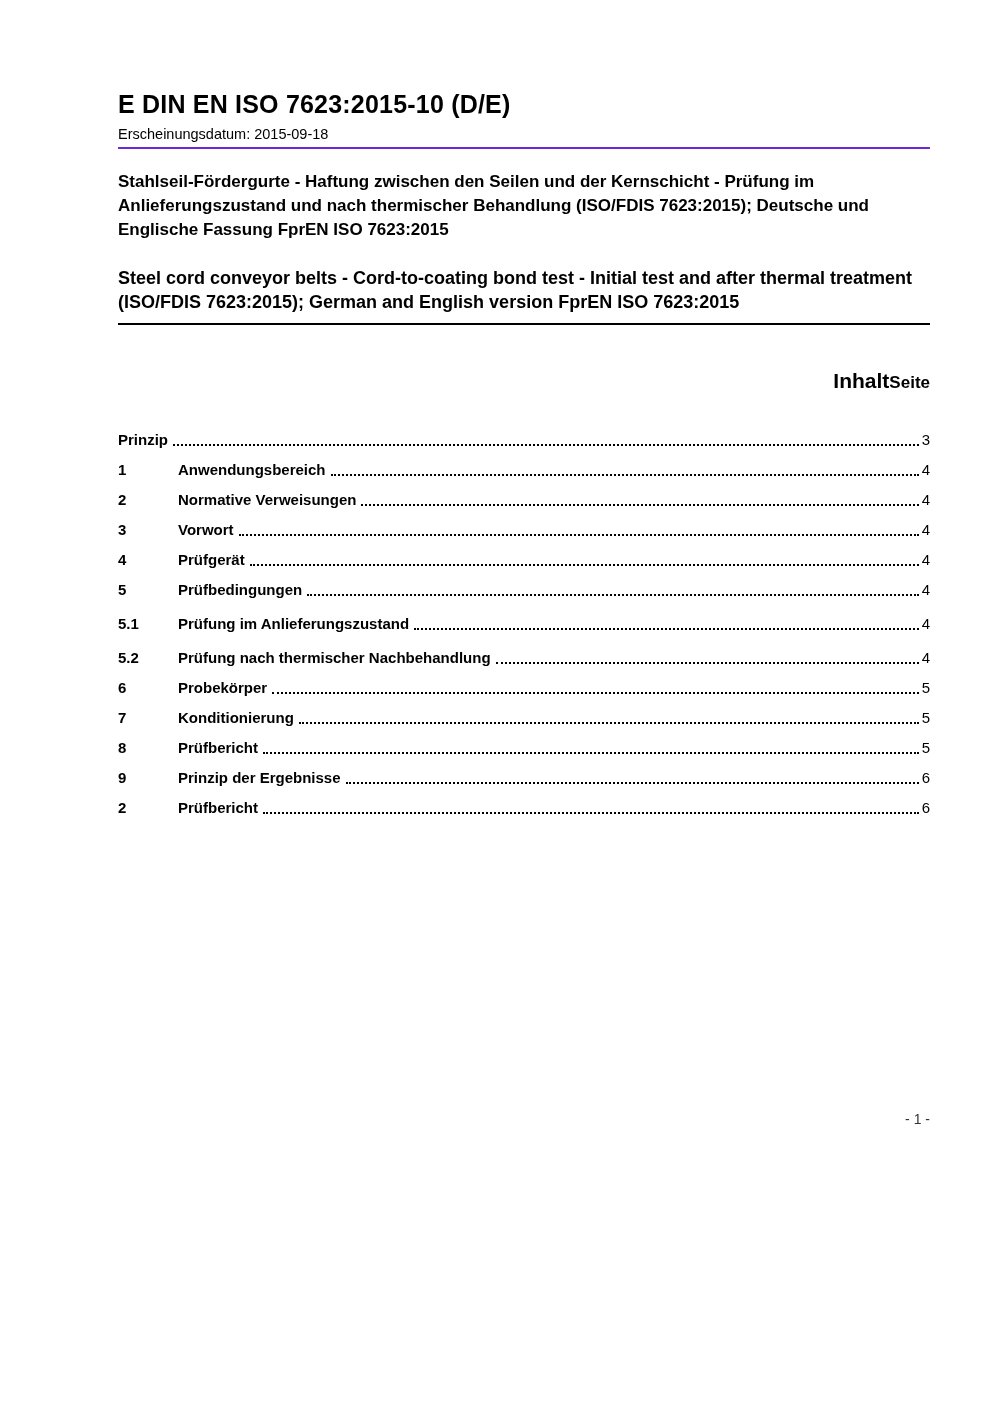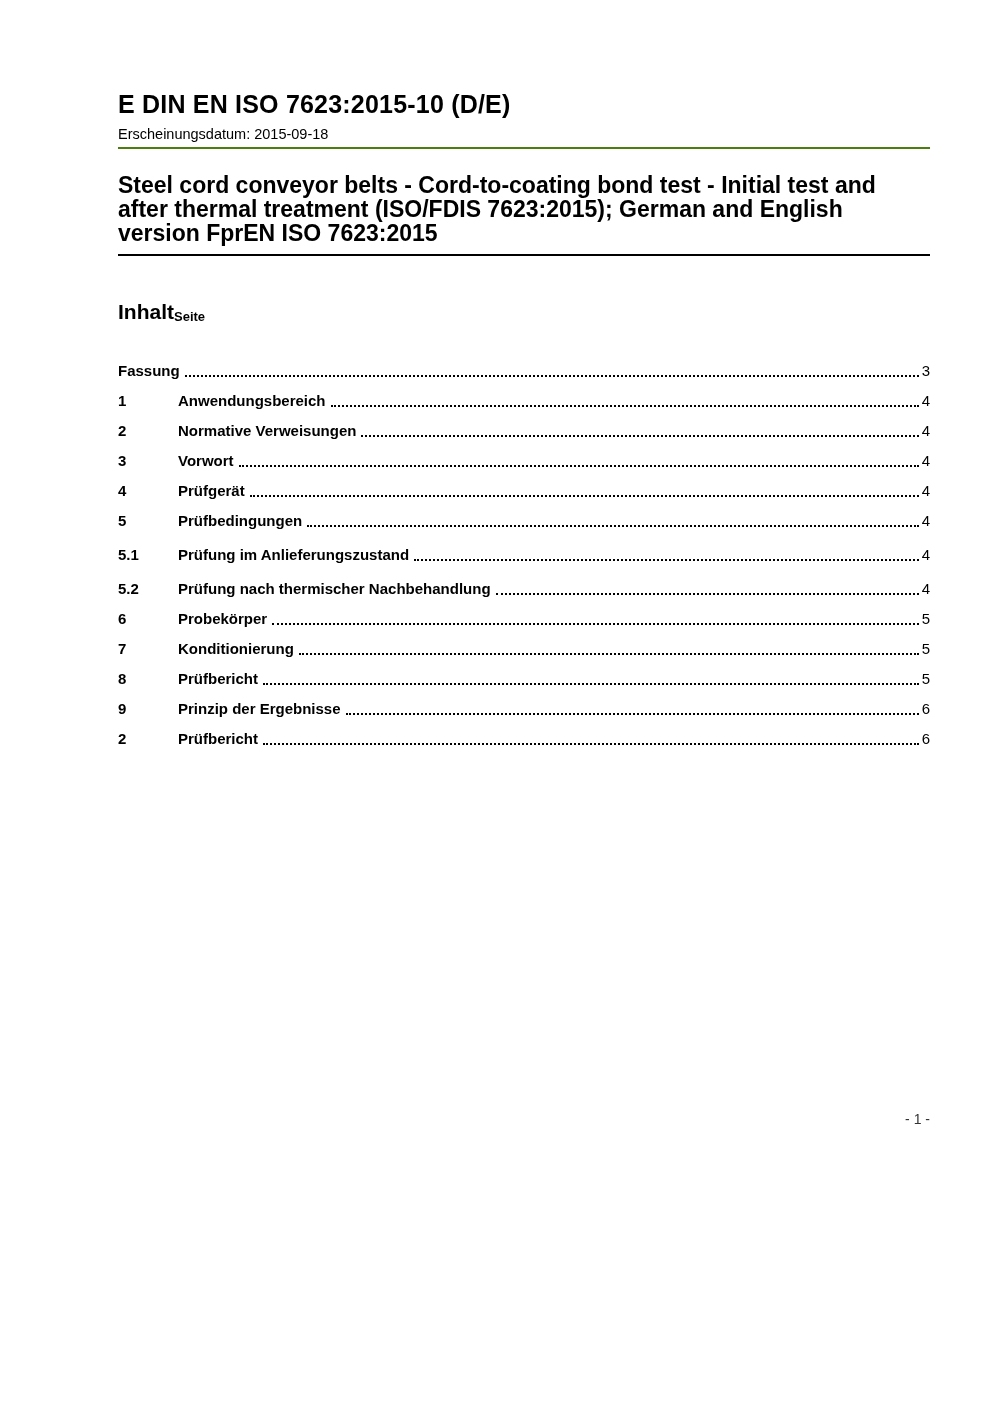--- a/index.html
+++ b/index.html
@@ -18,48 +18,48 @@
   }
   .doc-title {
     font-size: 25px;
     font-weight: bold;
     letter-spacing: 0.2px;
   }
   .pub-date {
     font-size: 14.5px;
     margin-top: 7px;
     padding-bottom: 5px;
-    border-bottom: 2px solid #4d7c0f;
+    border-bottom: 2px solid #6d28d9;
   }
   .title-de {
     margin-top: 21px;
     font-size: 17px;
     font-weight: bold;
     line-height: 24px;
   }
   .title-en {
     margin-top: 24px;
-    font-size: 23px;
+    font-size: 18px;
     font-weight: bold;
     line-height: 24px;
     padding-bottom: 9px;
     border-bottom: 2px solid #000;
   }
   .inhalt-bar {
     margin-top: 44px;
     display: flex;
-    justify-content: flex-start;
+    justify-content: flex-end;
     align-items: flex-end;
   }
   .inhalt-heading {
     font-size: 21px;
     font-weight: bold;
   }
   .seite-label {
-    font-size: 13px;
+    font-size: 17px;
     font-weight: bold;
   }
   .toc {
     margin-top: 38px;
   }
   .toc-row {
     display: flex;
     align-items: flex-end;
     font-size: 15px;
     font-weight: bold;
@@ -98,33 +98,34 @@
 </style>
 </head>
 <body>
 
 <div class="page">
 
   <div class="doc-title">E DIN EN ISO 7623:2015-10 (D/E)</div>
 
   <div class="pub-date">Erscheinungsdatum: 2015-09-18</div>
 
+  <div class="title-de">Stahlseil-Fördergurte - Haftung zwischen den Seilen und der Kernschicht - Prüfung im Anlieferungszustand und nach thermischer Behandlung (ISO/FDIS 7623:2015); Deutsche und Englische Fassung FprEN ISO 7623:2015</div>
 
   <div class="title-en">Steel cord conveyor belts - Cord-to-coating bond test - Initial test and after thermal treatment (ISO/FDIS 7623:2015); German and English version FprEN ISO 7623:2015</div>
 
   <div class="inhalt-bar">
     <span class="inhalt-heading">Inhalt</span>
     <span class="seite-label">Seite</span>
   </div>
 
   <div class="toc">
 
     <div class="toc-row flush">
       <span class="toc-num"></span>
-      <span class="toc-label">Fassung</span>
+      <span class="toc-label">Prinzip</span>
       <span class="toc-leader"></span>
       <span class="toc-page">3</span>
     </div>
 
     <div class="toc-row">
       <span class="toc-num">1</span>
       <span class="toc-label">Anwendungsbereich</span>
       <span class="toc-leader"></span>
       <span class="toc-page">4</span>
     </div>

